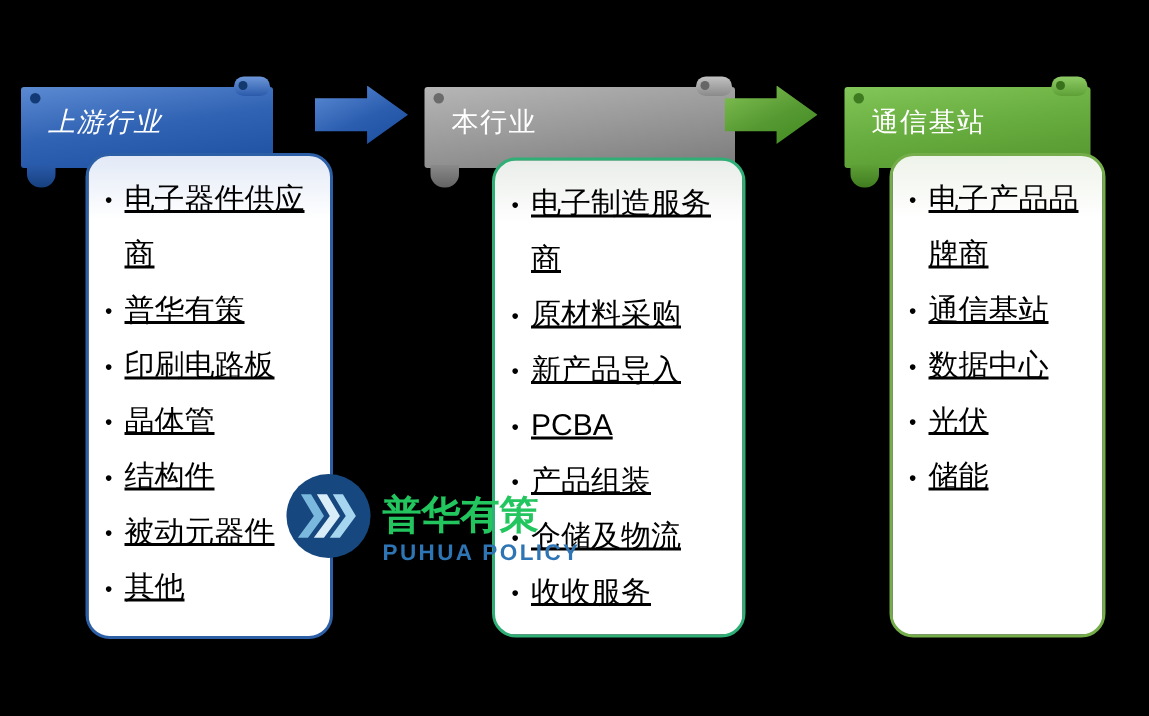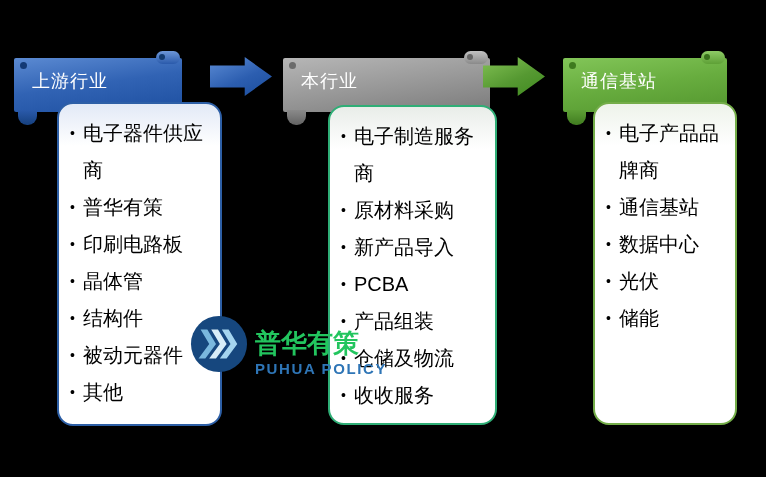--- a/index.html
+++ b/index.html
@@ -4,21 +4,21 @@
 <style>
   html,body{margin:0;padding:0;background:#000;}
   .stage{position:relative;width:766px;height:477px;background:#000;overflow:hidden;
          font-family:"Liberation Sans","DejaVu Sans",sans-serif;}
 
   
   .banner{position:absolute;top:58px;height:54px;box-sizing:border-box;
           padding:11px 0 0 18px;color:#fff;font-size:18px;letter-spacing:1px;
           border-radius:2px;z-index:1;}
   .banner-1{left:14px;width:168px;
-            background:linear-gradient(172deg,#5b8ad2 0%,#3163b4 48%,#1d4fa0 100%);}
+            background:linear-gradient(172deg,#5b8ad2 0%,#3163b4 48%,#1d4fa0 100%);font-style:italic;}
   .banner-2{left:283px;width:207px;
             background:linear-gradient(172deg,#b6b6b6 0%,#9a9a9a 48%,#7b7b7b 100%);}
   .banner-3{left:563px;width:164px;
             background:linear-gradient(172deg,#82c558 0%,#68ad3f 48%,#53962e 100%);}
 
   .dot-tl{position:absolute;left:6px;top:4px;width:7px;height:7px;border-radius:50%;}
   .banner-1 .dot-tl{background:#143a75;}
   .banner-2 .dot-tl{background:#6b6b6b;}
   .banner-3 .dot-tl{background:#3e7a1f;}
 
@@ -38,21 +38,21 @@
   .banner-3 .curl-bl{background:linear-gradient(180deg,#5ea036,#407c20);}
 
   
   .arrow{position:absolute;top:57px;width:62px;height:39px;z-index:1;
          clip-path:polygon(0 22%,56% 22%,56% 0,100% 50%,56% 100%,56% 78%,0 78%);}
   .arrow-1{left:210px;background:linear-gradient(155deg,#5d8dd6 0%,#2c5eb0 55%,#1b4d9c 100%);}
   .arrow-2{left:483px;background:linear-gradient(155deg,#83c254 0%,#569932 55%,#3f8a1f 100%);}
 
   
   .panel{position:absolute;box-sizing:border-box;border:2px solid;border-radius:16px;
-         padding:11px 3px 0 10px;z-index:2;}
+         padding:11px 3px 0 10px;z-index:2;text-decoration:underline;}
   .panel-1{left:57px;top:102px;width:165px;height:324px;border-color:#2d5fa6;
            background:linear-gradient(180deg,#e2e9f6 0%,#ffffff 42px);}
   .panel-2{left:328px;top:105px;width:169px;height:320px;border-color:#2fae76;
            background:linear-gradient(180deg,#e9ede9 0%,#ffffff 42px);}
   .panel-3{left:593px;top:102px;width:144px;height:323px;border-color:#74ad49;
            background:linear-gradient(180deg,#eef3ea 0%,#ffffff 42px);}
 
   .list{list-style:none;margin:0;padding:0;font-size:20px;line-height:37px;color:#000;}
   .list li{position:relative;padding-left:14px;}
   .list li::before{content:"\2022";position:absolute;left:1px;top:0;font-size:14px;line-height:37px;color:#000;}

